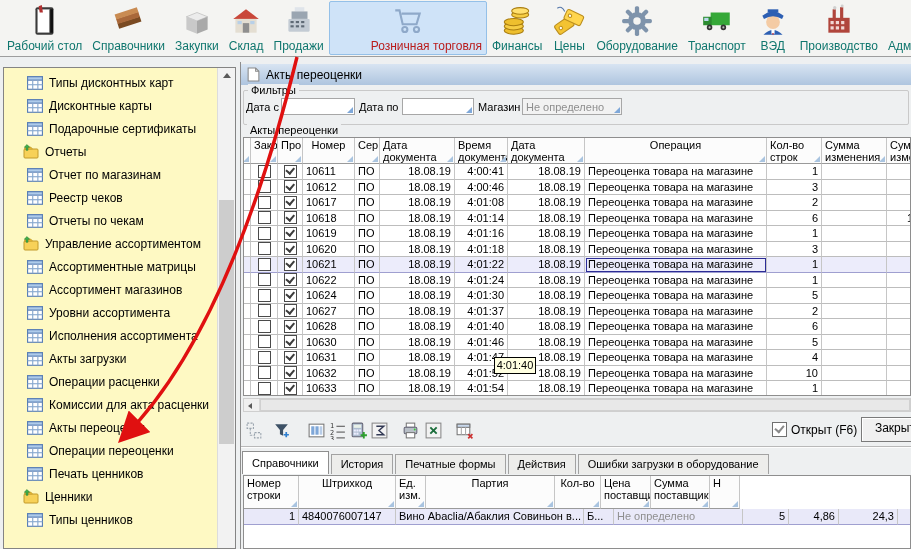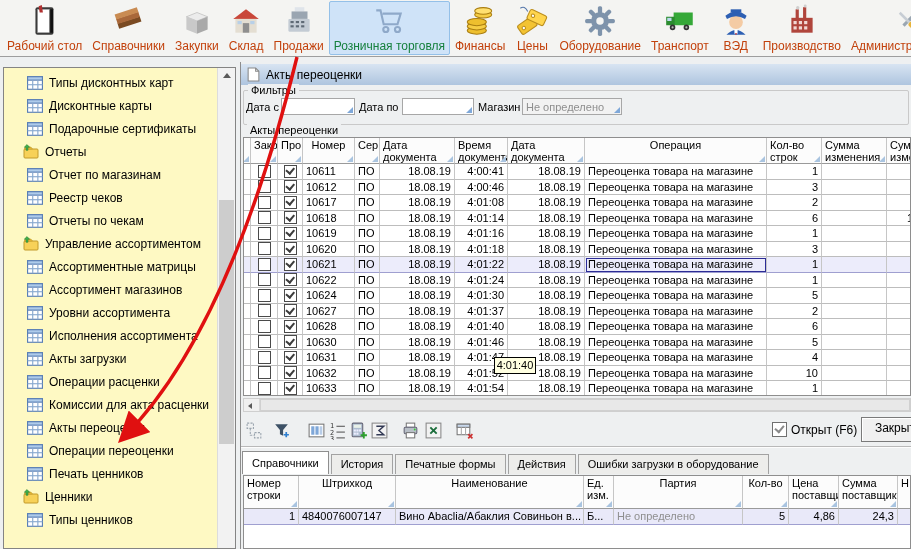--- a/index.html
+++ b/index.html
@@ -5,22 +5,22 @@
   html,body{margin:0;padding:0;}
   body{width:911px;height:549px;overflow:hidden;font-family:"Liberation Sans",sans-serif;-webkit-font-smoothing:antialiased;}
   #app{position:relative;width:911px;height:549px;background:#eef0f1;overflow:hidden;}
 
   
   #toolbar{position:absolute;left:0;top:0;width:911px;height:57px;background:#f4f4f2;border-bottom:1px solid #9e9e9e;display:flex;align-items:flex-start;padding-left:2px;box-sizing:border-box;overflow:hidden;}
   .tb-item{display:flex;flex-direction:column;align-items:center;padding:2px 4px 1px 4px;margin-top:1px;border:1px solid transparent;flex:0 0 auto;cursor:default;}
   .tb-item.sel{background:#cfe3f8;border:1px solid #94c0e8;border-radius:2px;}
   .tb-ico{width:34px;height:34px;display:block;}
   .tb-ico svg{width:34px;height:34px;display:block;}
-  .tb-lbl{font-size:12px;color:#c2410c;white-space:nowrap;margin-top:1px;}
-  .tb-item.sel .tb-lbl{color:#15803d;}
+  .tb-lbl{font-size:12px;color:#0f766e;white-space:nowrap;margin-top:1px;}
+  .tb-item.sel .tb-lbl{color:#b91c1c;margin-left:37px;}
 
   
   #sidebar{position:absolute;left:3px;top:67px;width:233px;height:482px;background:#fef9c3;border:1px solid #848484;box-sizing:border-box;overflow:hidden;}
   #side-items{position:absolute;left:0;top:3px;width:214px;}
   .side-row{height:23px;display:flex;align-items:center;cursor:default;}
   .side-row .s-ico{width:16px;height:16px;flex:0 0 16px;margin-right:6px;}
   .side-row .s-ico svg{width:16px;height:16px;display:block;}
   .side-row.child{padding-left:23px;}
   .side-row.folder{padding-left:19px;}
   .s-lbl{font-size:12px;color:#000;white-space:nowrap;}
@@ -943,21 +943,20 @@
       <div class="tab">История</div>
       <div class="tab">Печатные формы</div>
       <div class="tab">Действия</div>
       <div class="tab">Ошибки загрузки в оборудование</div>
     </div>
 
   <div id="spec">
       <div class="grow hrow">
         <div class="gcell " style="width:55px">Номер строки</div>
         <div class="gcell c" style="width:97px">Штрихкод</div>
-        <div class="gcell c" style="width:188px">Наименование</div>
         <div class="gcell " style="width:30px">Ед. изм.</div>
         <div class="gcell c" style="width:129px">Партия</div>
         <div class="gcell c" style="width:46px">Кол-во</div>
         <div class="gcell " style="width:50px">Цена поставщика</div>
         <div class="gcell " style="width:59px">Сумма поставщика</div>
         <div class="gcell " style="width:30px">Н</div>
       </div>
       <div class="grow drow">
         <div class="gcell r" style="width:55px">1</div>
         <div class="gcell" style="width:97px">4840076007147</div>

